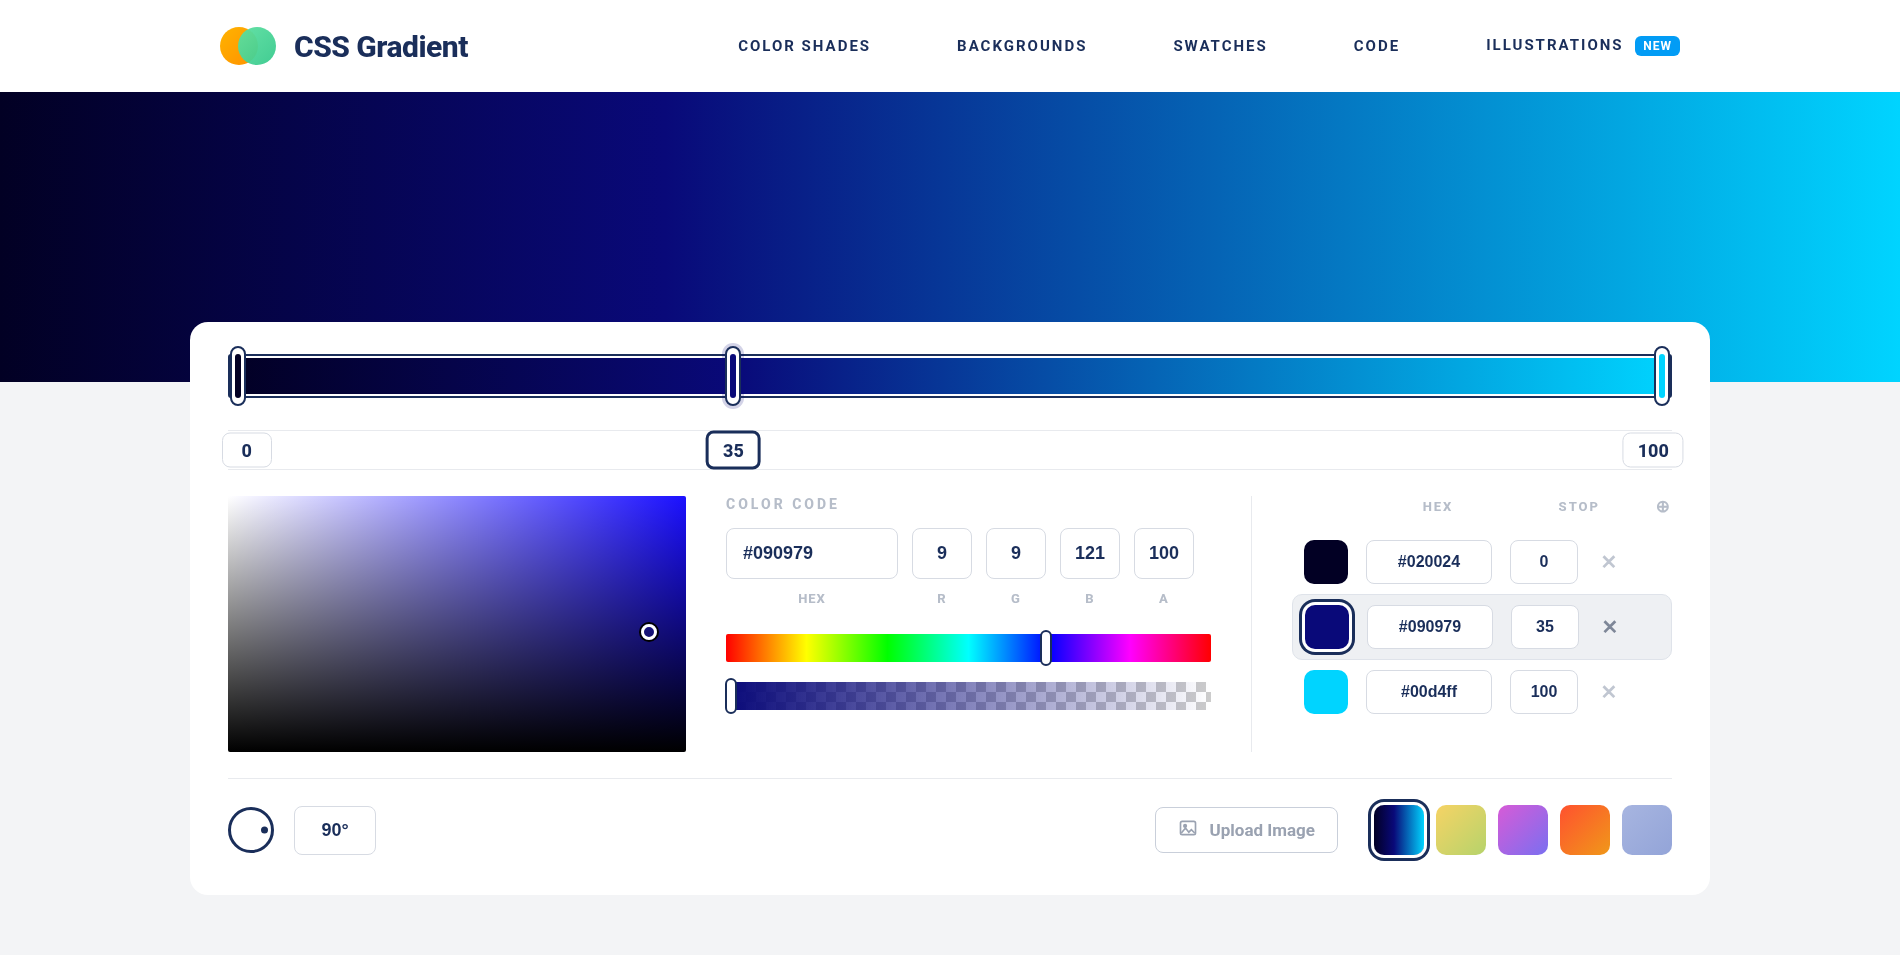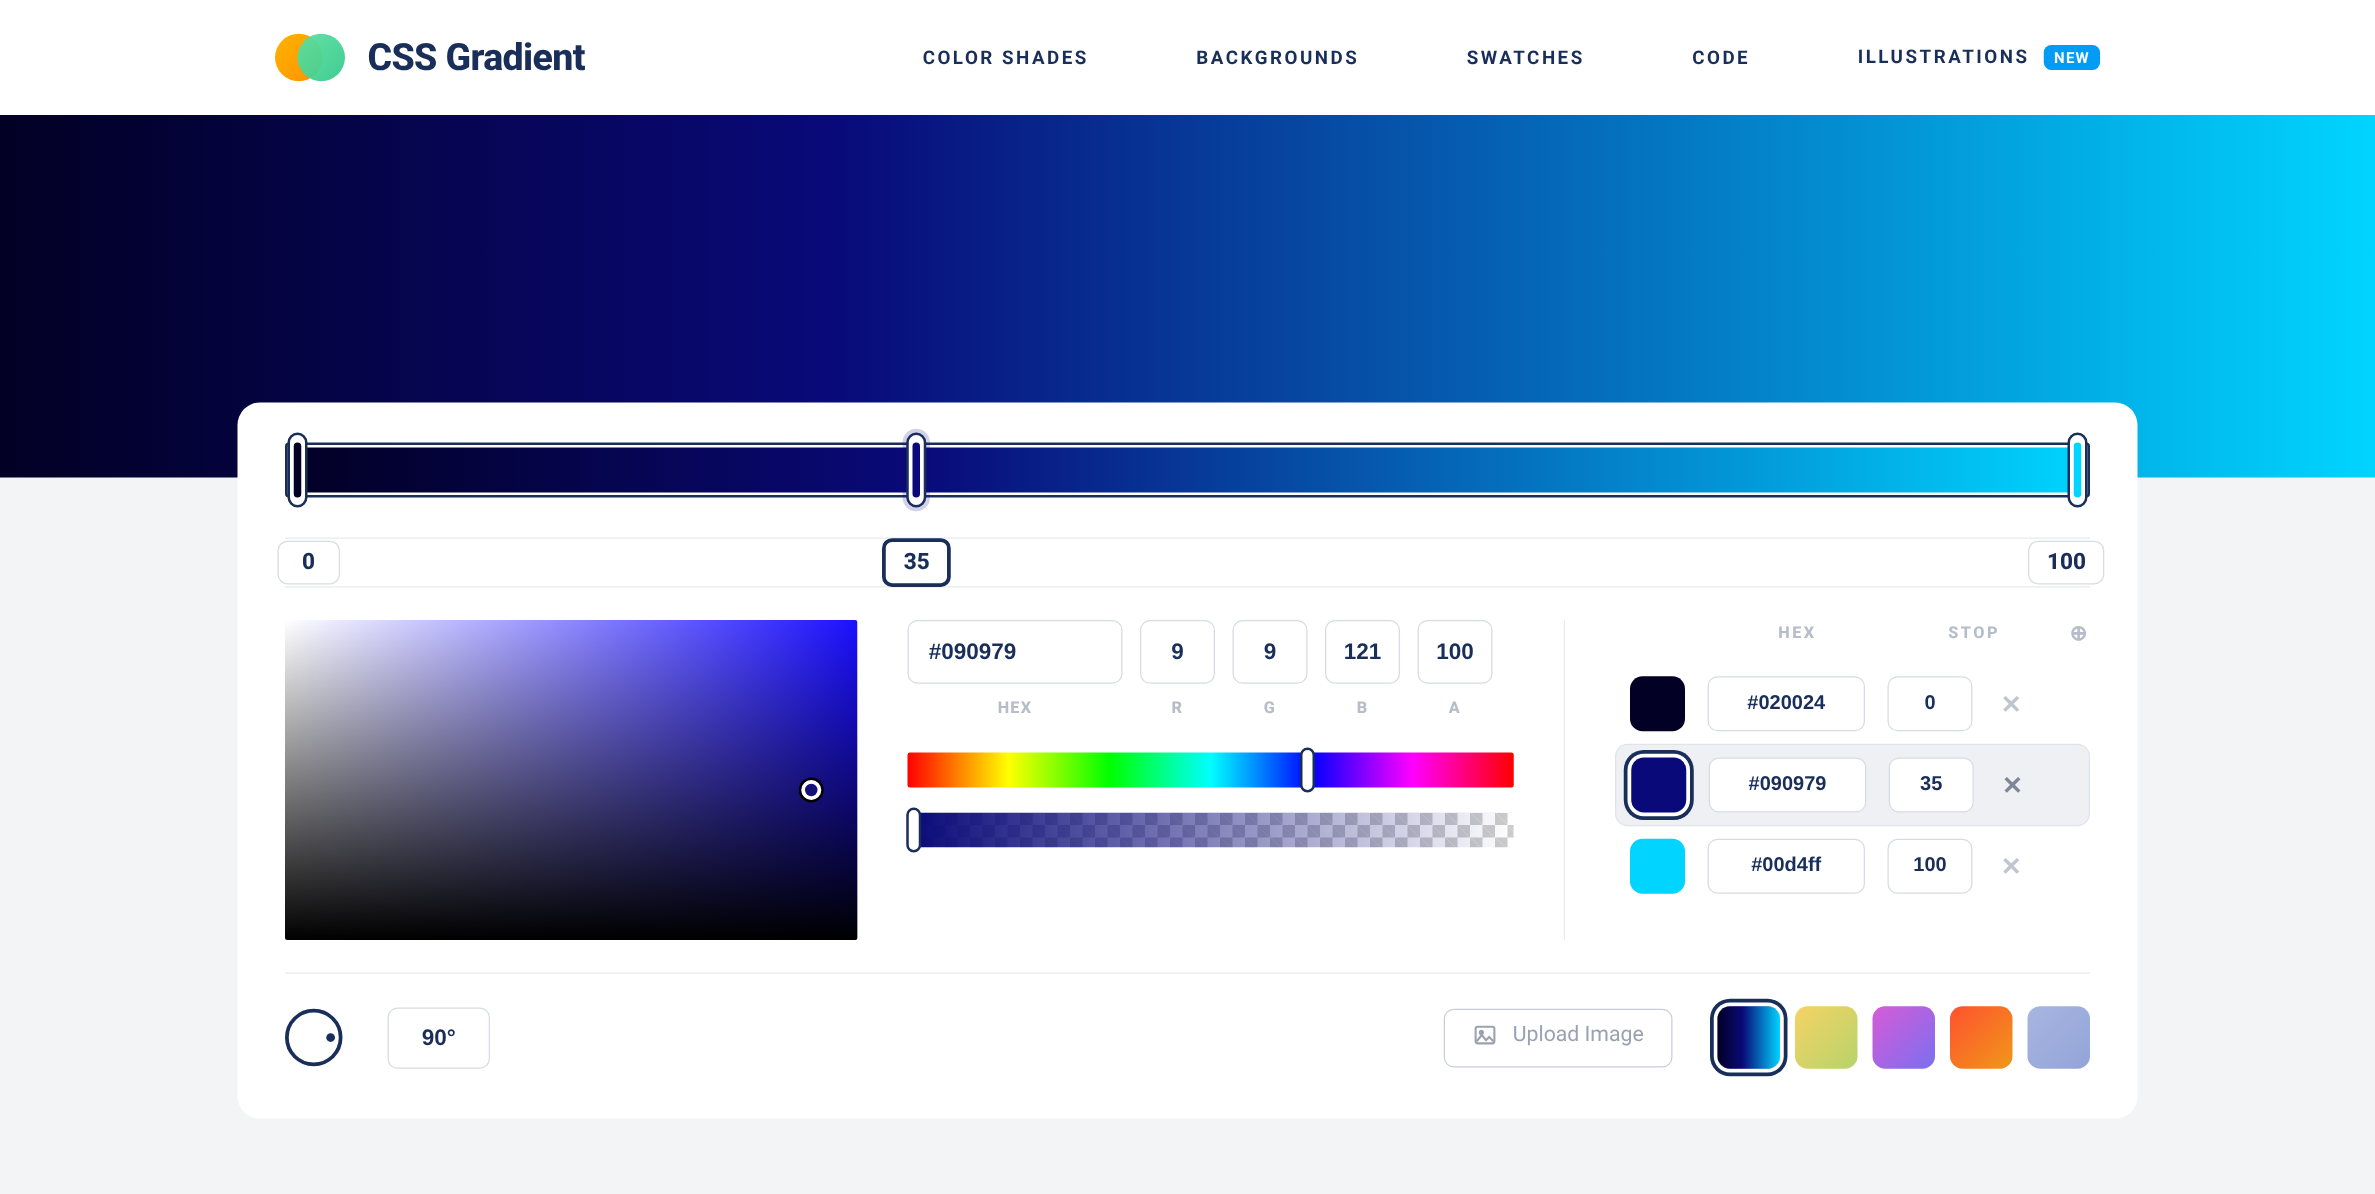--- a/index.html
+++ b/index.html
@@ -173,37 +173,37 @@
 }
 .seg {
   display:flex; border:1px solid #c9cfda; border-radius:10px; overflow:hidden;
 }
 .seg-btn {
   display:flex; align-items:center; gap:10px; padding:14px 22px;
   font-size:18px; font-weight:800; background:#fff; color:#aeb5c2;
 }
 .seg-btn.active { background:#1a2e5a; color:#fff; }
 .seg-icon { width:20px; height:20px; display:inline-flex; }
-.angle-group { display:flex; align-items:center; gap:36px; }
+.angle-group { display:flex; align-items:center; gap:20px; }
 .angle-knob {
   width:46px; height:46px; border:3px solid #1a2e5a; border-radius:50%;
   position:relative;
 }
 .angle-dot {
   position:absolute; width:7px; height:7px; border-radius:50%; background:#1a2e5a;
   right:3px; top:50%; transform:translateY(-50%);
 }
 .angle-field {
   width:82px; padding:13px 0; border:1px solid #d7dbe3; border-radius:8px;
   font-size:18px; font-weight:700; text-align:center; color:#1a2e5a;
 }
 .upload-btn {
-  margin-left:auto; display:flex; align-items:flex-start; gap:12px;
+  margin-left:auto; display:flex; align-items:center; gap:12px;
   border:1px solid #c9cfda; border-radius:8px; padding:10px 22px;
-  font-size:17px; font-weight:400; color:#9aa2b1;
+  font-size:17px; font-weight:700; color:#9aa2b1;
 }
 .upload-btn svg { width:20px; height:20px; }
 .presets { display:flex; gap:12px; }
 .preset {
   width:50px; height:50px; border-radius:10px;
 }
 .preset.sel { box-shadow:0 0 0 3px #fff, 0 0 0 6px #1a2e5a; }
 </style>
 </head>
 <body>
@@ -253,20 +253,21 @@
 
   <div class="mid-grid">
 
     <div class="picker-block">
       <div class="sv-picker">
         <div class="sv-cursor" style="left:92%;top:53%"></div>
       </div>
     </div>
 
     <div class="code-block">
+      <div class="section-label">COLOR CODE</div>
       <div class="code-row">
         <input class="field" value="#090979" style="">
         <input class="small-field" value="9" style="">
         <input class="small-field" value="9" style="">
         <input class="small-field" value="121" style="">
         <input class="small-field" value="100" style="">
       </div>
       <div class="sub-labels">
         <div class="hx">HEX</div>
         <span>R</span>

